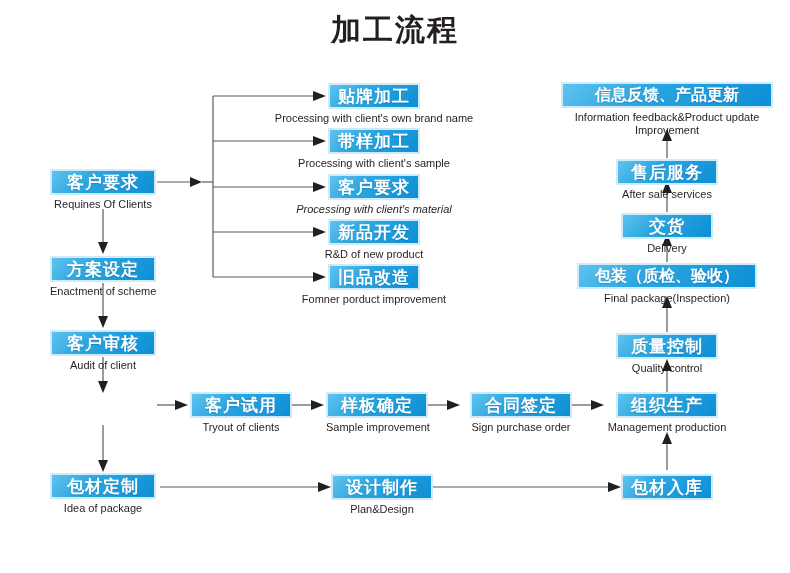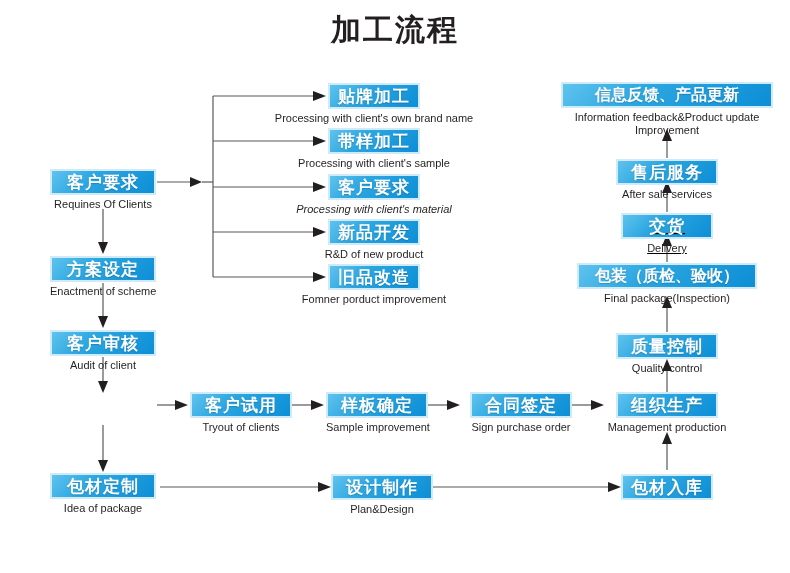--- a/index.html
+++ b/index.html
@@ -229,21 +229,21 @@
   <div class="node" style="left:616px; top:333px; width:102px;">
     <div class="box">质量控制</div>
     <div class="caption">Quality control</div>
   </div>
 
   <div class="node" style="left:577px; top:263px; width:180px;">
     <div class="box wide">包装（质检、验收）</div>
     <div class="caption">Final package(Inspection)</div>
   </div>
 
-  <div class="node" style="left:621px; top:213px; width:92px;text-decoration:underline;">
+  <div class="node" style="left:621px; top:213px; width:92px;">
     <div class="box">交货</div>
     <div class="caption">Delivery</div>
   </div>
 
   <div class="node" style="left:616px; top:159px; width:102px;">
     <div class="box">售后服务</div>
     <div class="caption">After sale services</div>
   </div>
 
   <div class="node" style="left:561px; top:82px; width:212px;">

